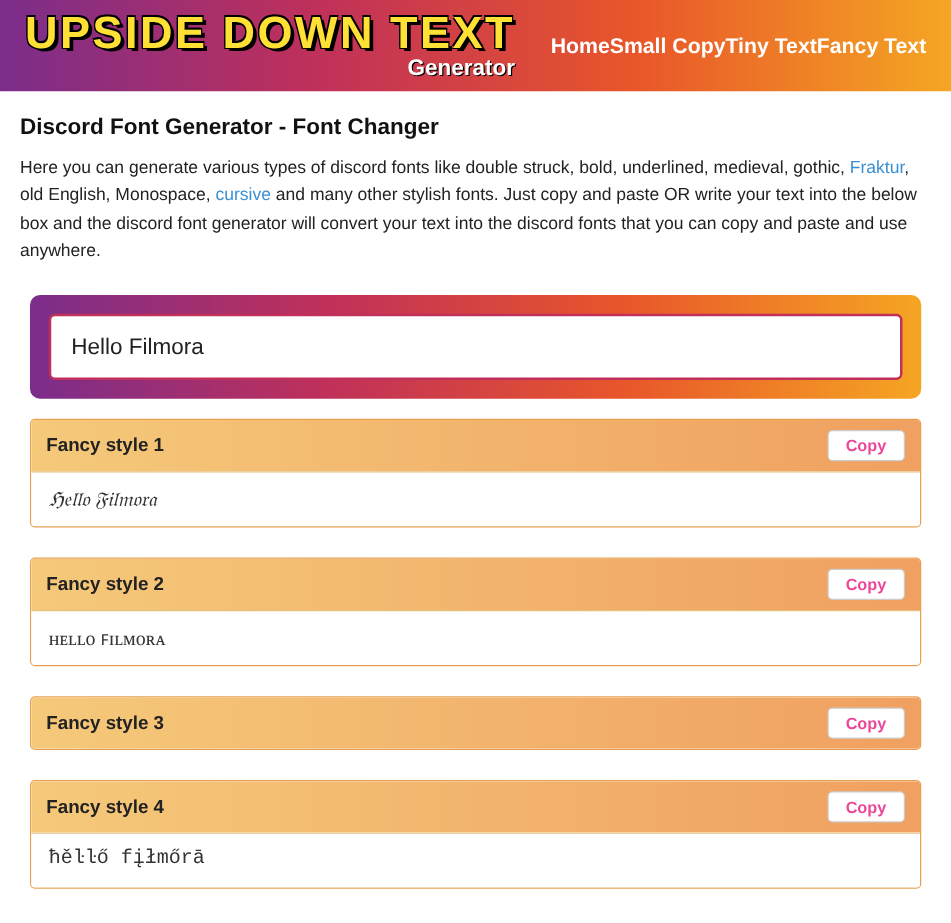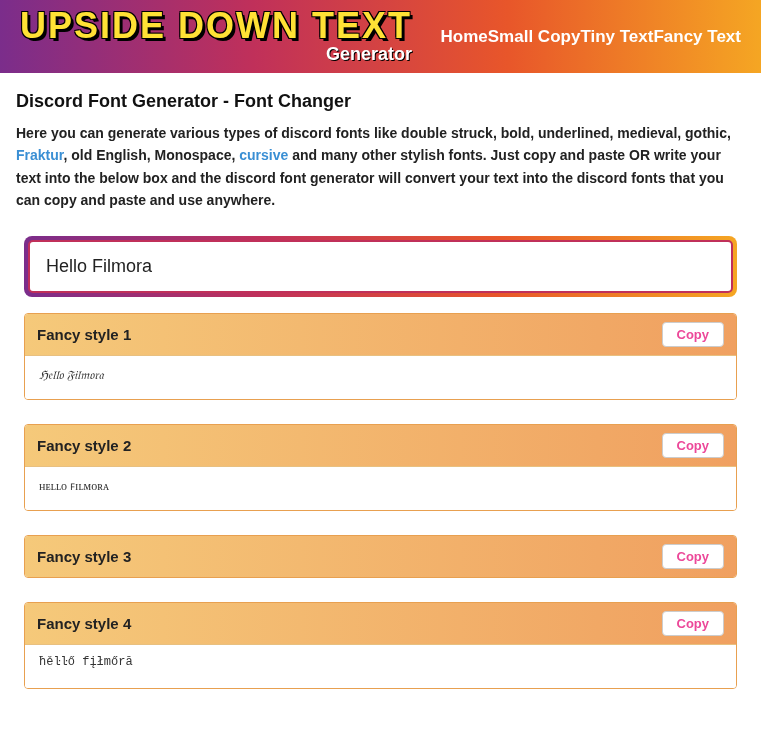--- a/index.html
+++ b/index.html
@@ -57,29 +57,28 @@
       font-size: 18px;
       font-weight: bold;
       margin-bottom: 10px;
       color: #111;
     }
     .description {
       font-size: 14px;
       line-height: 1.6;
       color: #222;
       margin-bottom: 10px;
-      font-weight: bold;
     }
     .description a.fraktur { color: #3a8fd4; text-decoration: none; }
     .description a.cursive { color: #3a8fd4; text-decoration: none; }
 
     
     .input-wrapper {
       margin: 24px 8px 16px 8px;
-      padding: 4px;
+      padding: 15px;
       border-radius: 8px;
       background: linear-gradient(to right, #7b2d8b, #c0305a, #e8562a, #f5a623);
     }
     .main-input {
       width: 100%;
       padding: 14px 16px;
       font-size: 18px;
       border: 2px solid #c0305a;
       border-radius: 5px;
       outline: none;
@@ -114,21 +113,21 @@
       border: 1px solid #ccc;
       border-radius: 4px;
       padding: 4px 14px;
       font-size: 13px;
       font-weight: 600;
       cursor: pointer;
       color: #ec4899;
     }
     .style-output {
       padding: 10px 14px;
-      font-size: 12px;
+      font-size: 16px;
       color: #333;
       background: #fff;
       min-height: 44px;
       border-top: 1px solid #e8c080;
     }
 
     
     .fancy1 { font-family: 'Palatino Linotype', Palatino, serif; font-style: italic; }
     .fancy2 { font-family: Georgia, serif; }
     .fancy3 { font-family: 'Times New Roman', Times, serif; }

